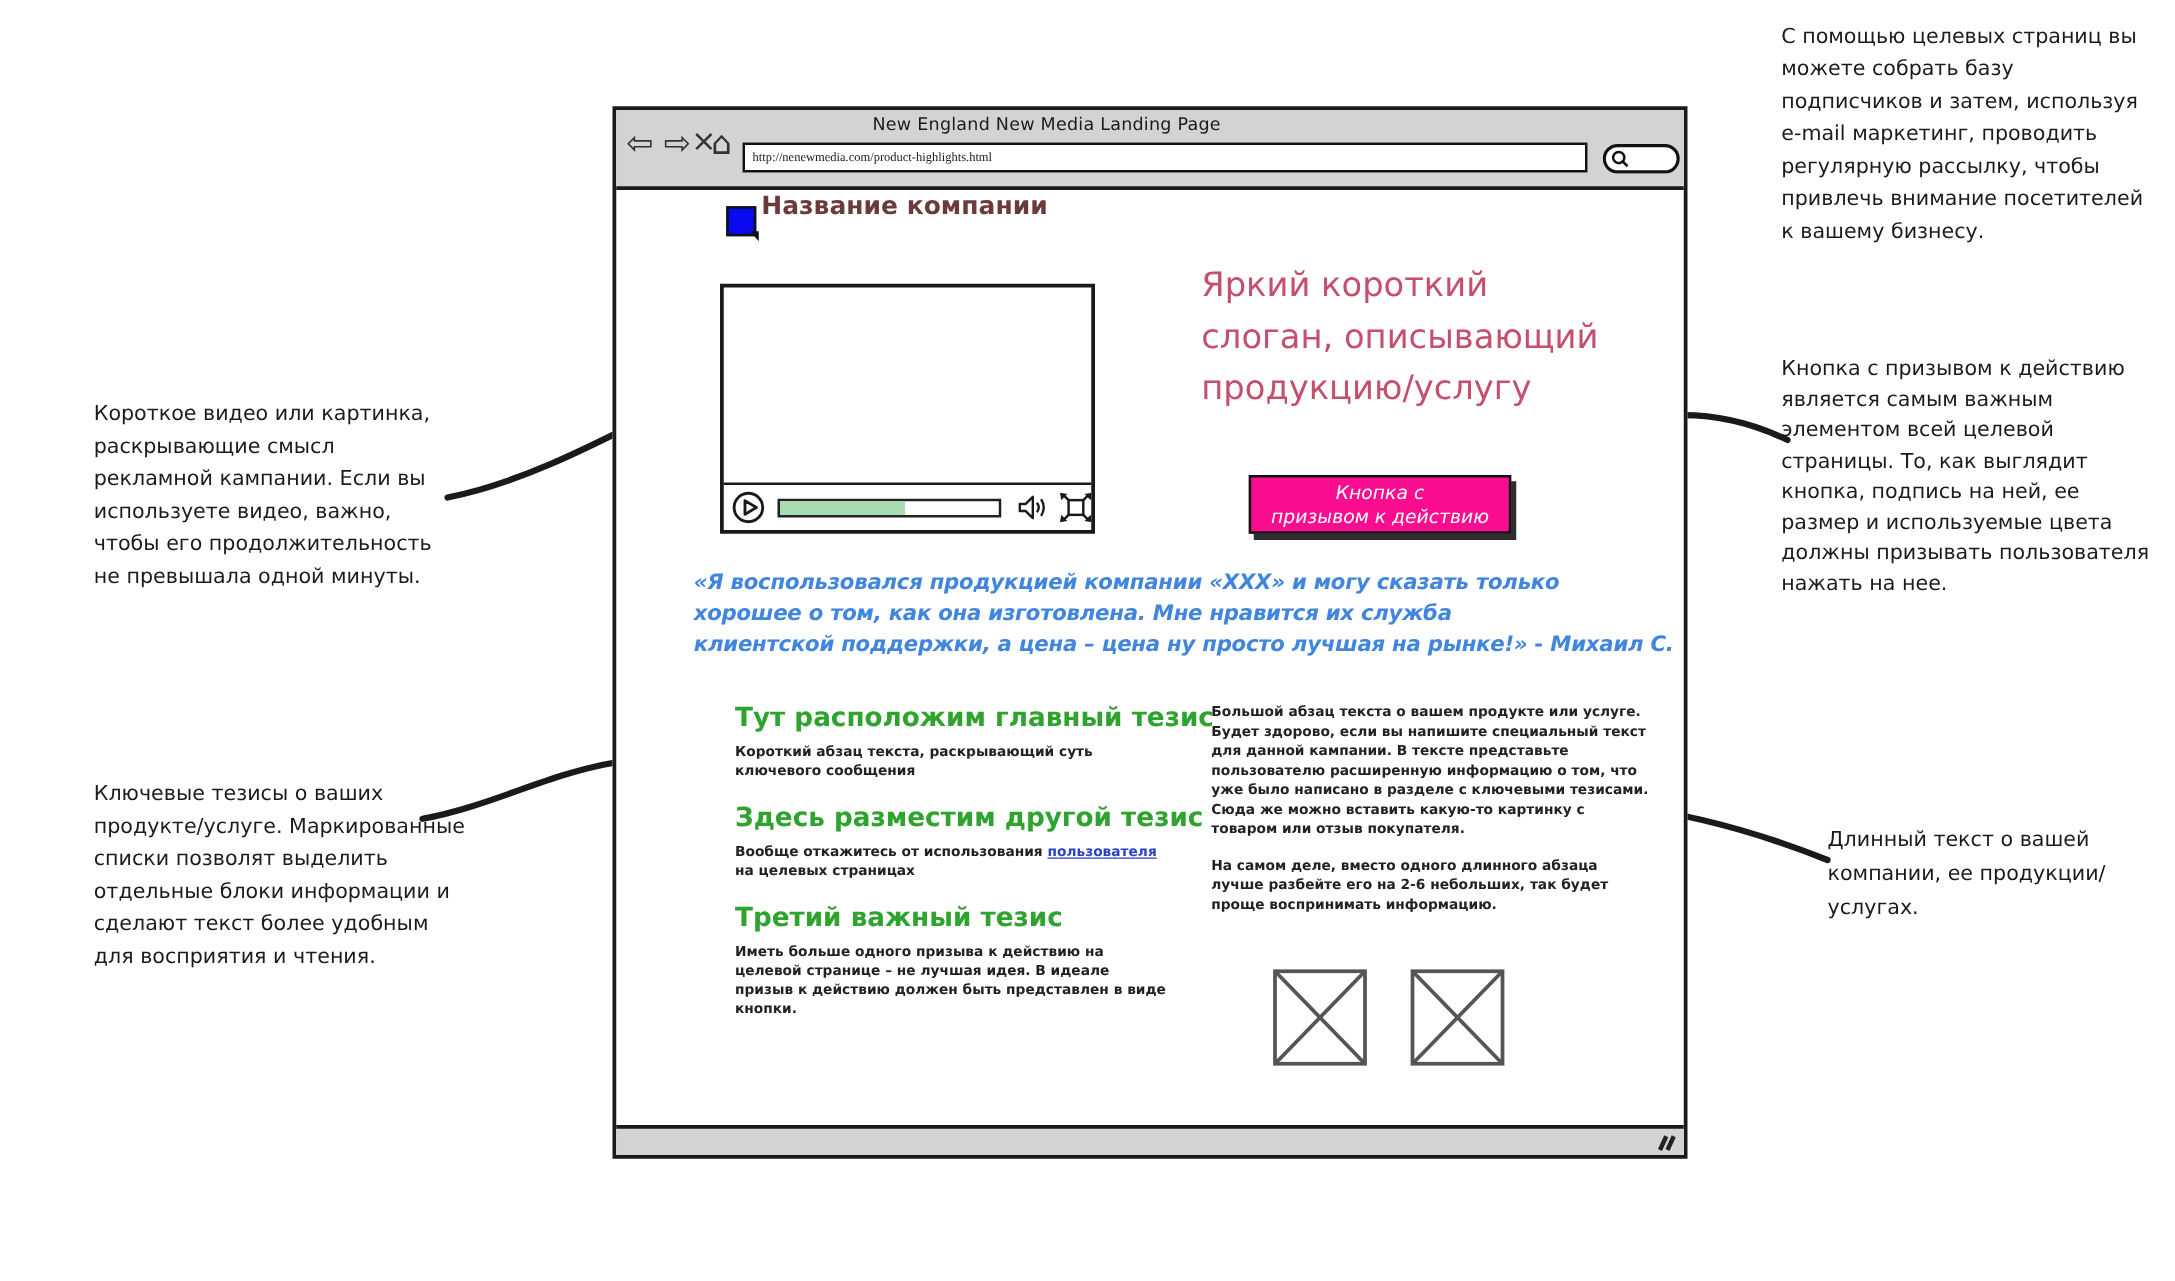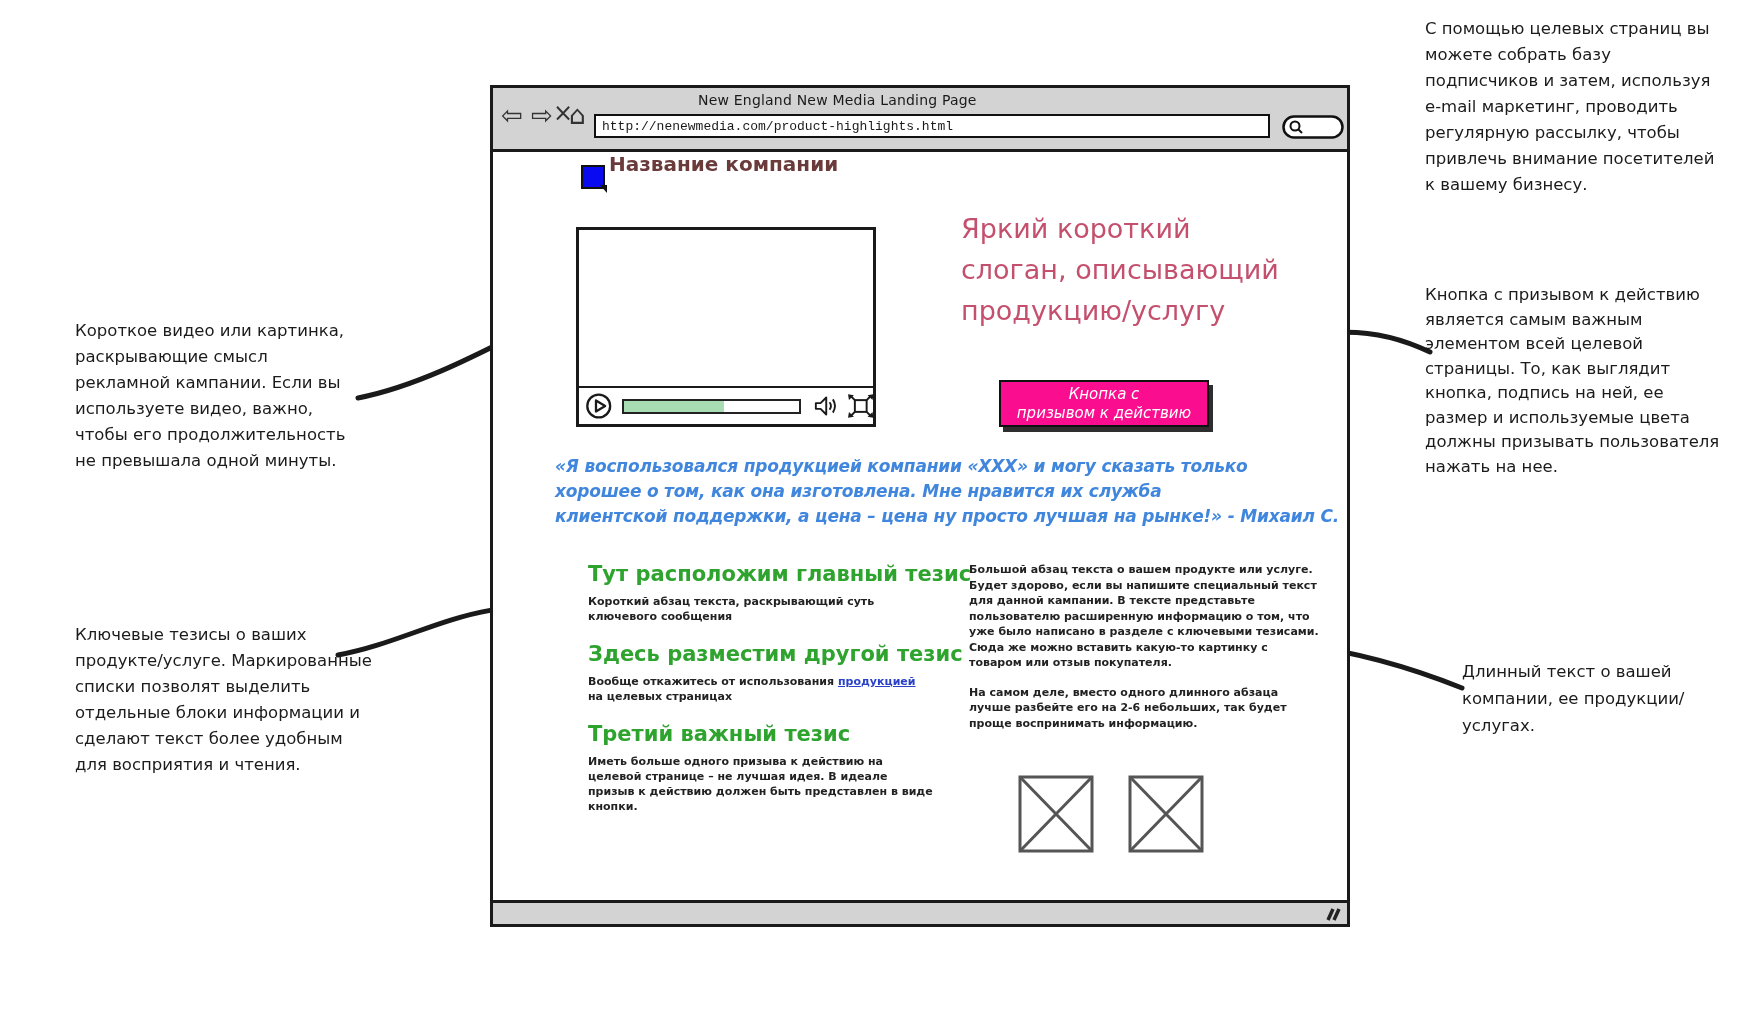--- a/index.html
+++ b/index.html
@@ -12,21 +12,21 @@
 
   
   .window{left:490px;top:85px;width:860px;height:842px;border:3px solid var(--border-dark);
           background:#fff;box-sizing:border-box;}
   .titlebar{left:0;top:0;width:100%;height:64px;background:var(--chrome-gray);
             border-bottom:3px solid var(--border-dark);box-sizing:border-box;}
   .win-title{left:205px;top:4px;font-size:14px;letter-spacing:.2px;}
   .nav-ico{top:12px;font-size:26px;color:#333;line-height:30px;cursor:default;}
   .urlbox{left:101px;top:26px;width:676px;height:24px;background:#fff;border:2px solid #111;
           box-sizing:border-box;display:flex;align-items:center;}
-  .urltext{font-family:Liberation Mono, monospace;font-size:13px;padding-left:6px;white-space:nowrap;}
+  .urltext{font-family:Liberation Serif, serif;font-size:10px;padding-left:6px;white-space:nowrap;}
   .searchbox{left:789px;top:27px;width:62px;height:24px;}
   .statusbar{left:0;bottom:0;width:100%;height:24px;background:var(--chrome-gray);
              border-top:3px solid var(--border-dark);box-sizing:border-box;}
 
   
   .logo{left:88px;top:77px;width:20px;height:20px;background:var(--logo-blue);border:2px solid #111;}
   .logo:after{content:"";position:absolute;right:-4px;bottom:-6px;border-left:7px solid transparent;
               border-top:8px solid #111;}
   .company{left:116px;top:64px;font-size:20px;font-weight:bold;color:var(--company-maroon);white-space:nowrap;}
 
@@ -152,21 +152,21 @@
     <div class="abs testimonial">
       <div>«Я воспользовался продукцией компании «ХХХ» и могу сказать только</div>
       <div>хорошее о том, как она изготовлена. Мне нравится их служба</div>
       <div>клиентской поддержки, а цена – цена ну просто лучшая на рынке!» - Михаил С.</div>
     </div>
 
     <div class="abs theses">
       <h3>Тут расположим главный тезис</h3>
       <p>Короткий абзац текста, раскрывающий суть ключевого сообщения</p>
       <h3>Здесь разместим другой тезис</h3>
-      <p><span>Вообще откажитесь от использования </span><span class="hyperlink">продукцией</span><span> на целевых страницах</span></p>
+      <p><span>Вообще откажитесь от использования </span><span class="hyperlink">пользователя</span><span> на целевых страницах</span></p>
       <h3>Третий важный тезис</h3>
       <p>Иметь больше одного призыва к действию на целевой странице – не лучшая идея. В идеале призыв к действию должен быть представлен в виде кнопки.</p>
     </div>
 
     <div class="abs longtext">
       <p>Большой абзац текста о вашем продукте или услуге. Будет здорово, если вы напишите специальный текст для данной кампании. В тексте представьте пользователю расширенную информацию о том, что уже было написано в разделе с ключевыми тезисами. Сюда же можно вставить какую-то картинку с товаром или отзыв покупателя.</p>
       <p>На самом деле, вместо одного длинного абзаца лучше разбейте его на 2-6 небольших, так будет проще воспринимать информацию.</p>
     </div>
 
     <svg class="abs phbox" style="left:525px;" viewBox="0 0 76 78">

